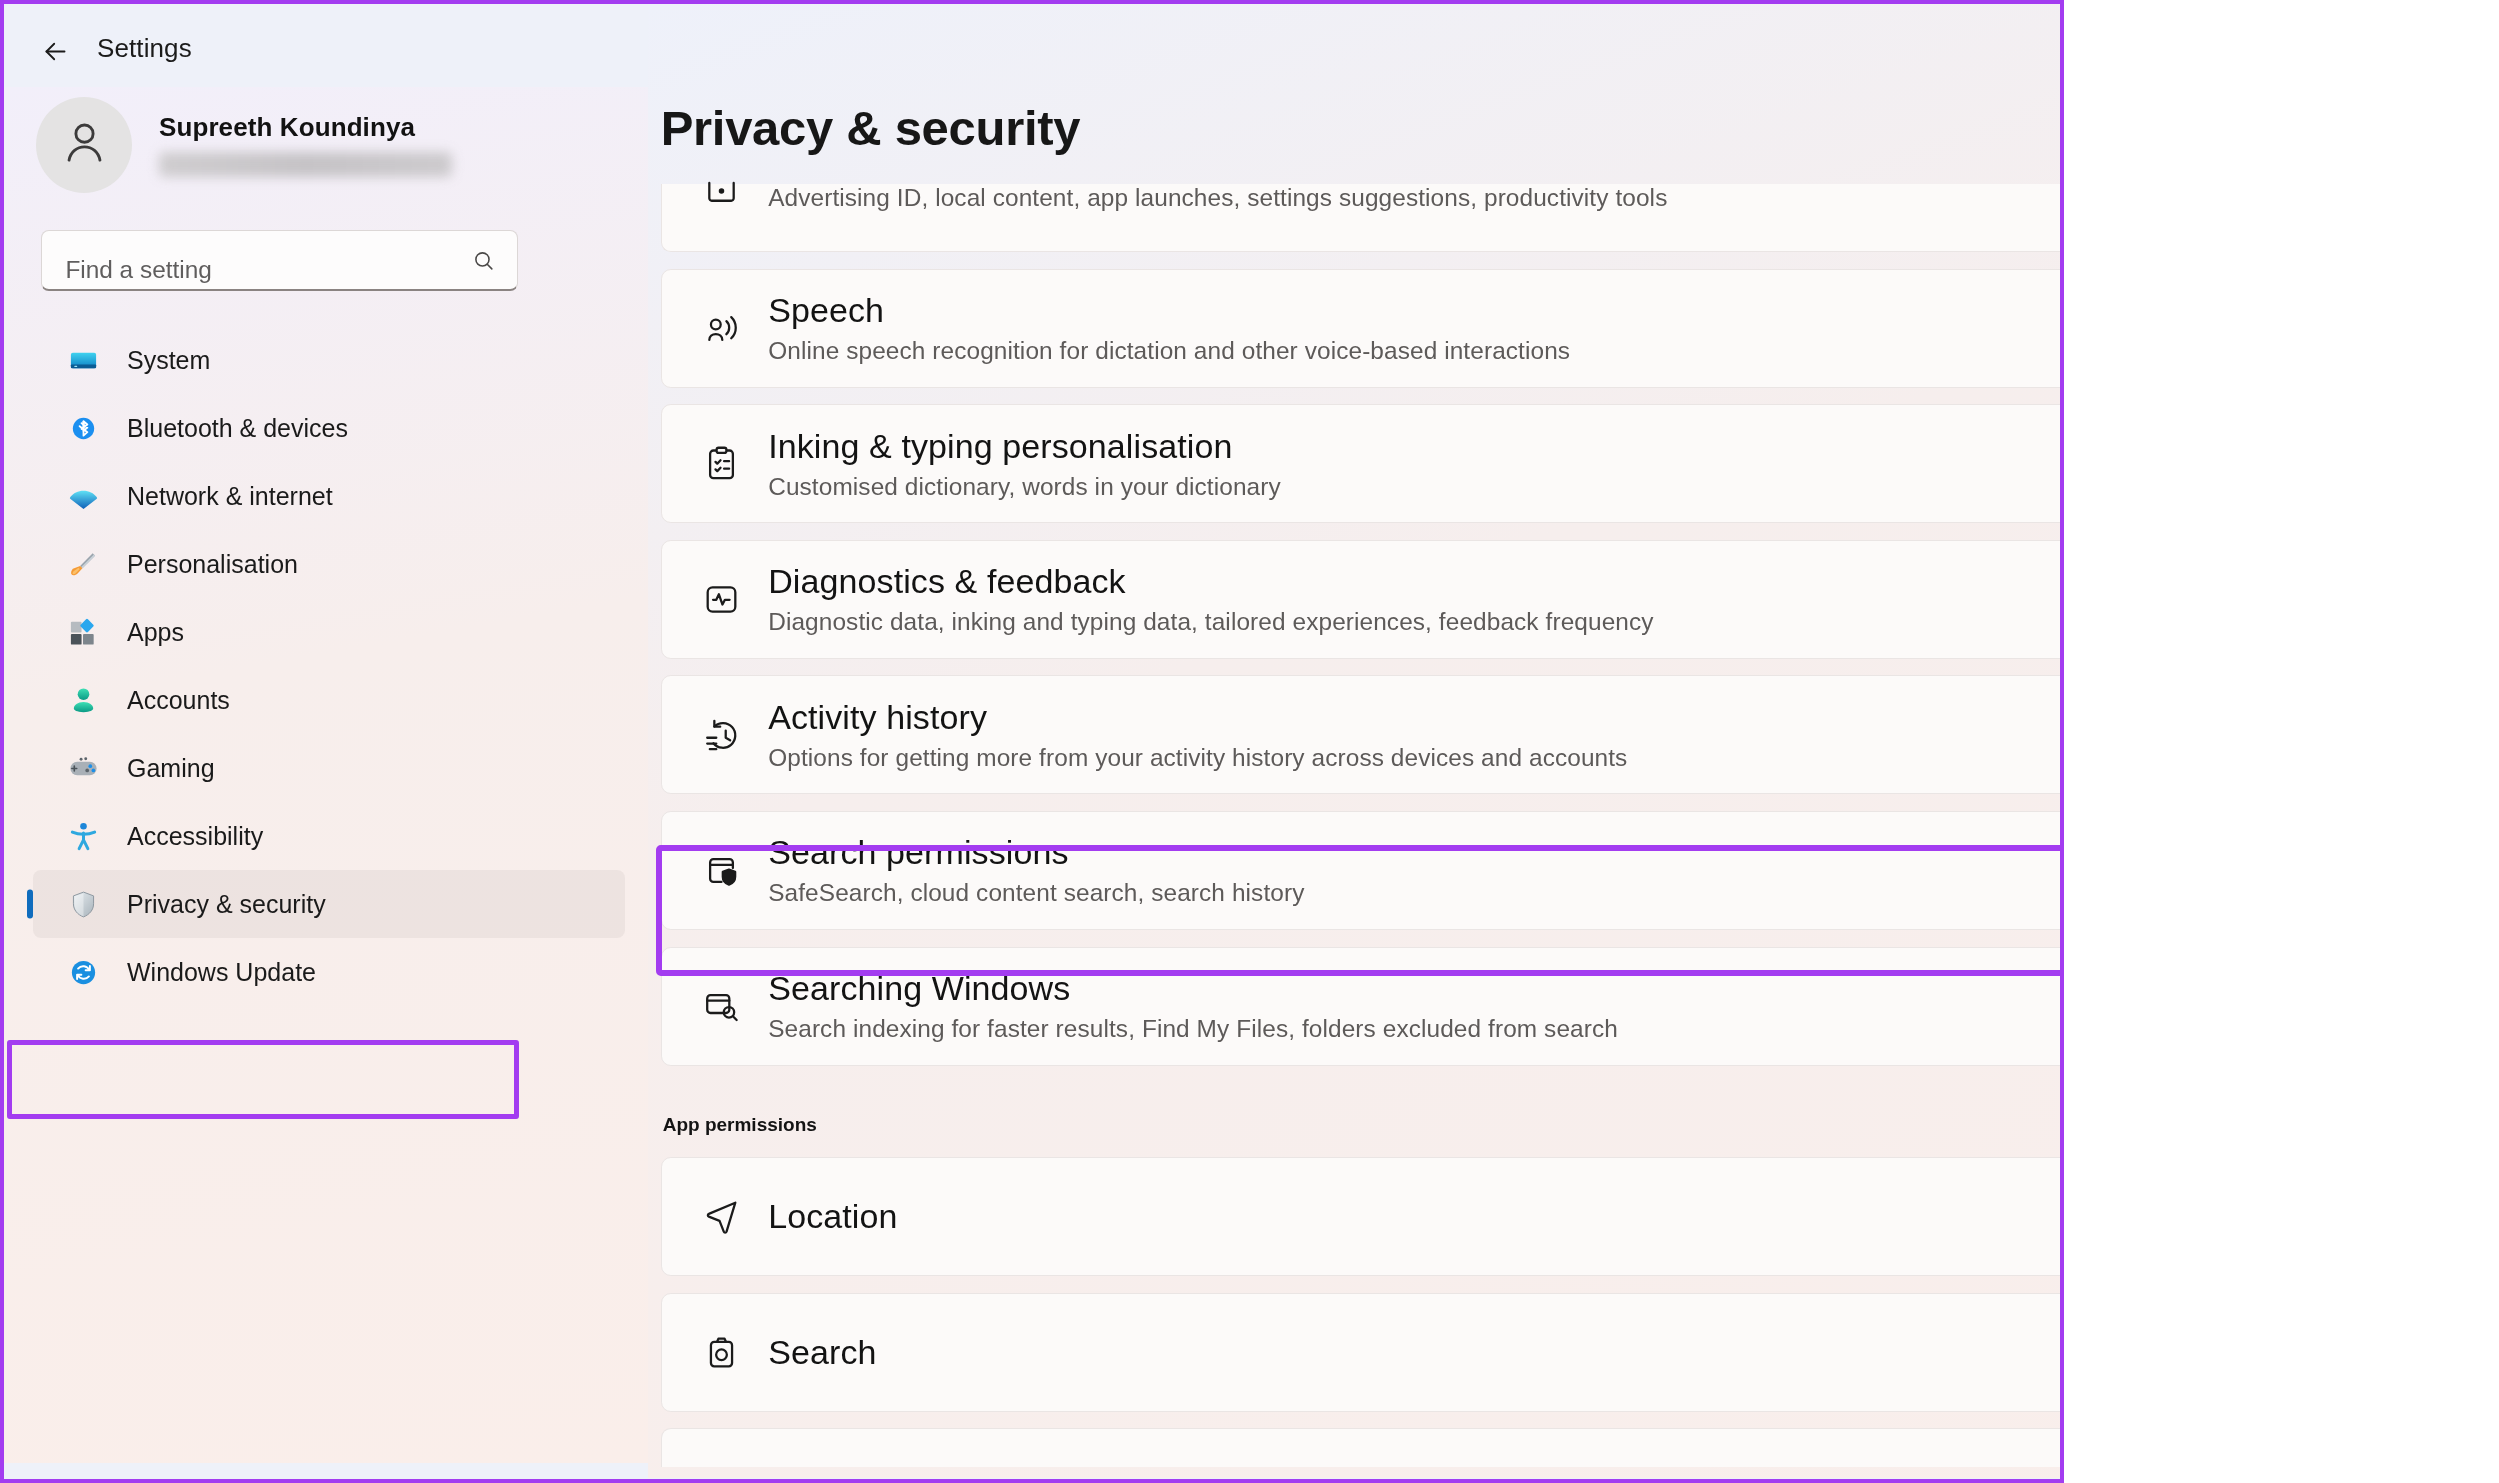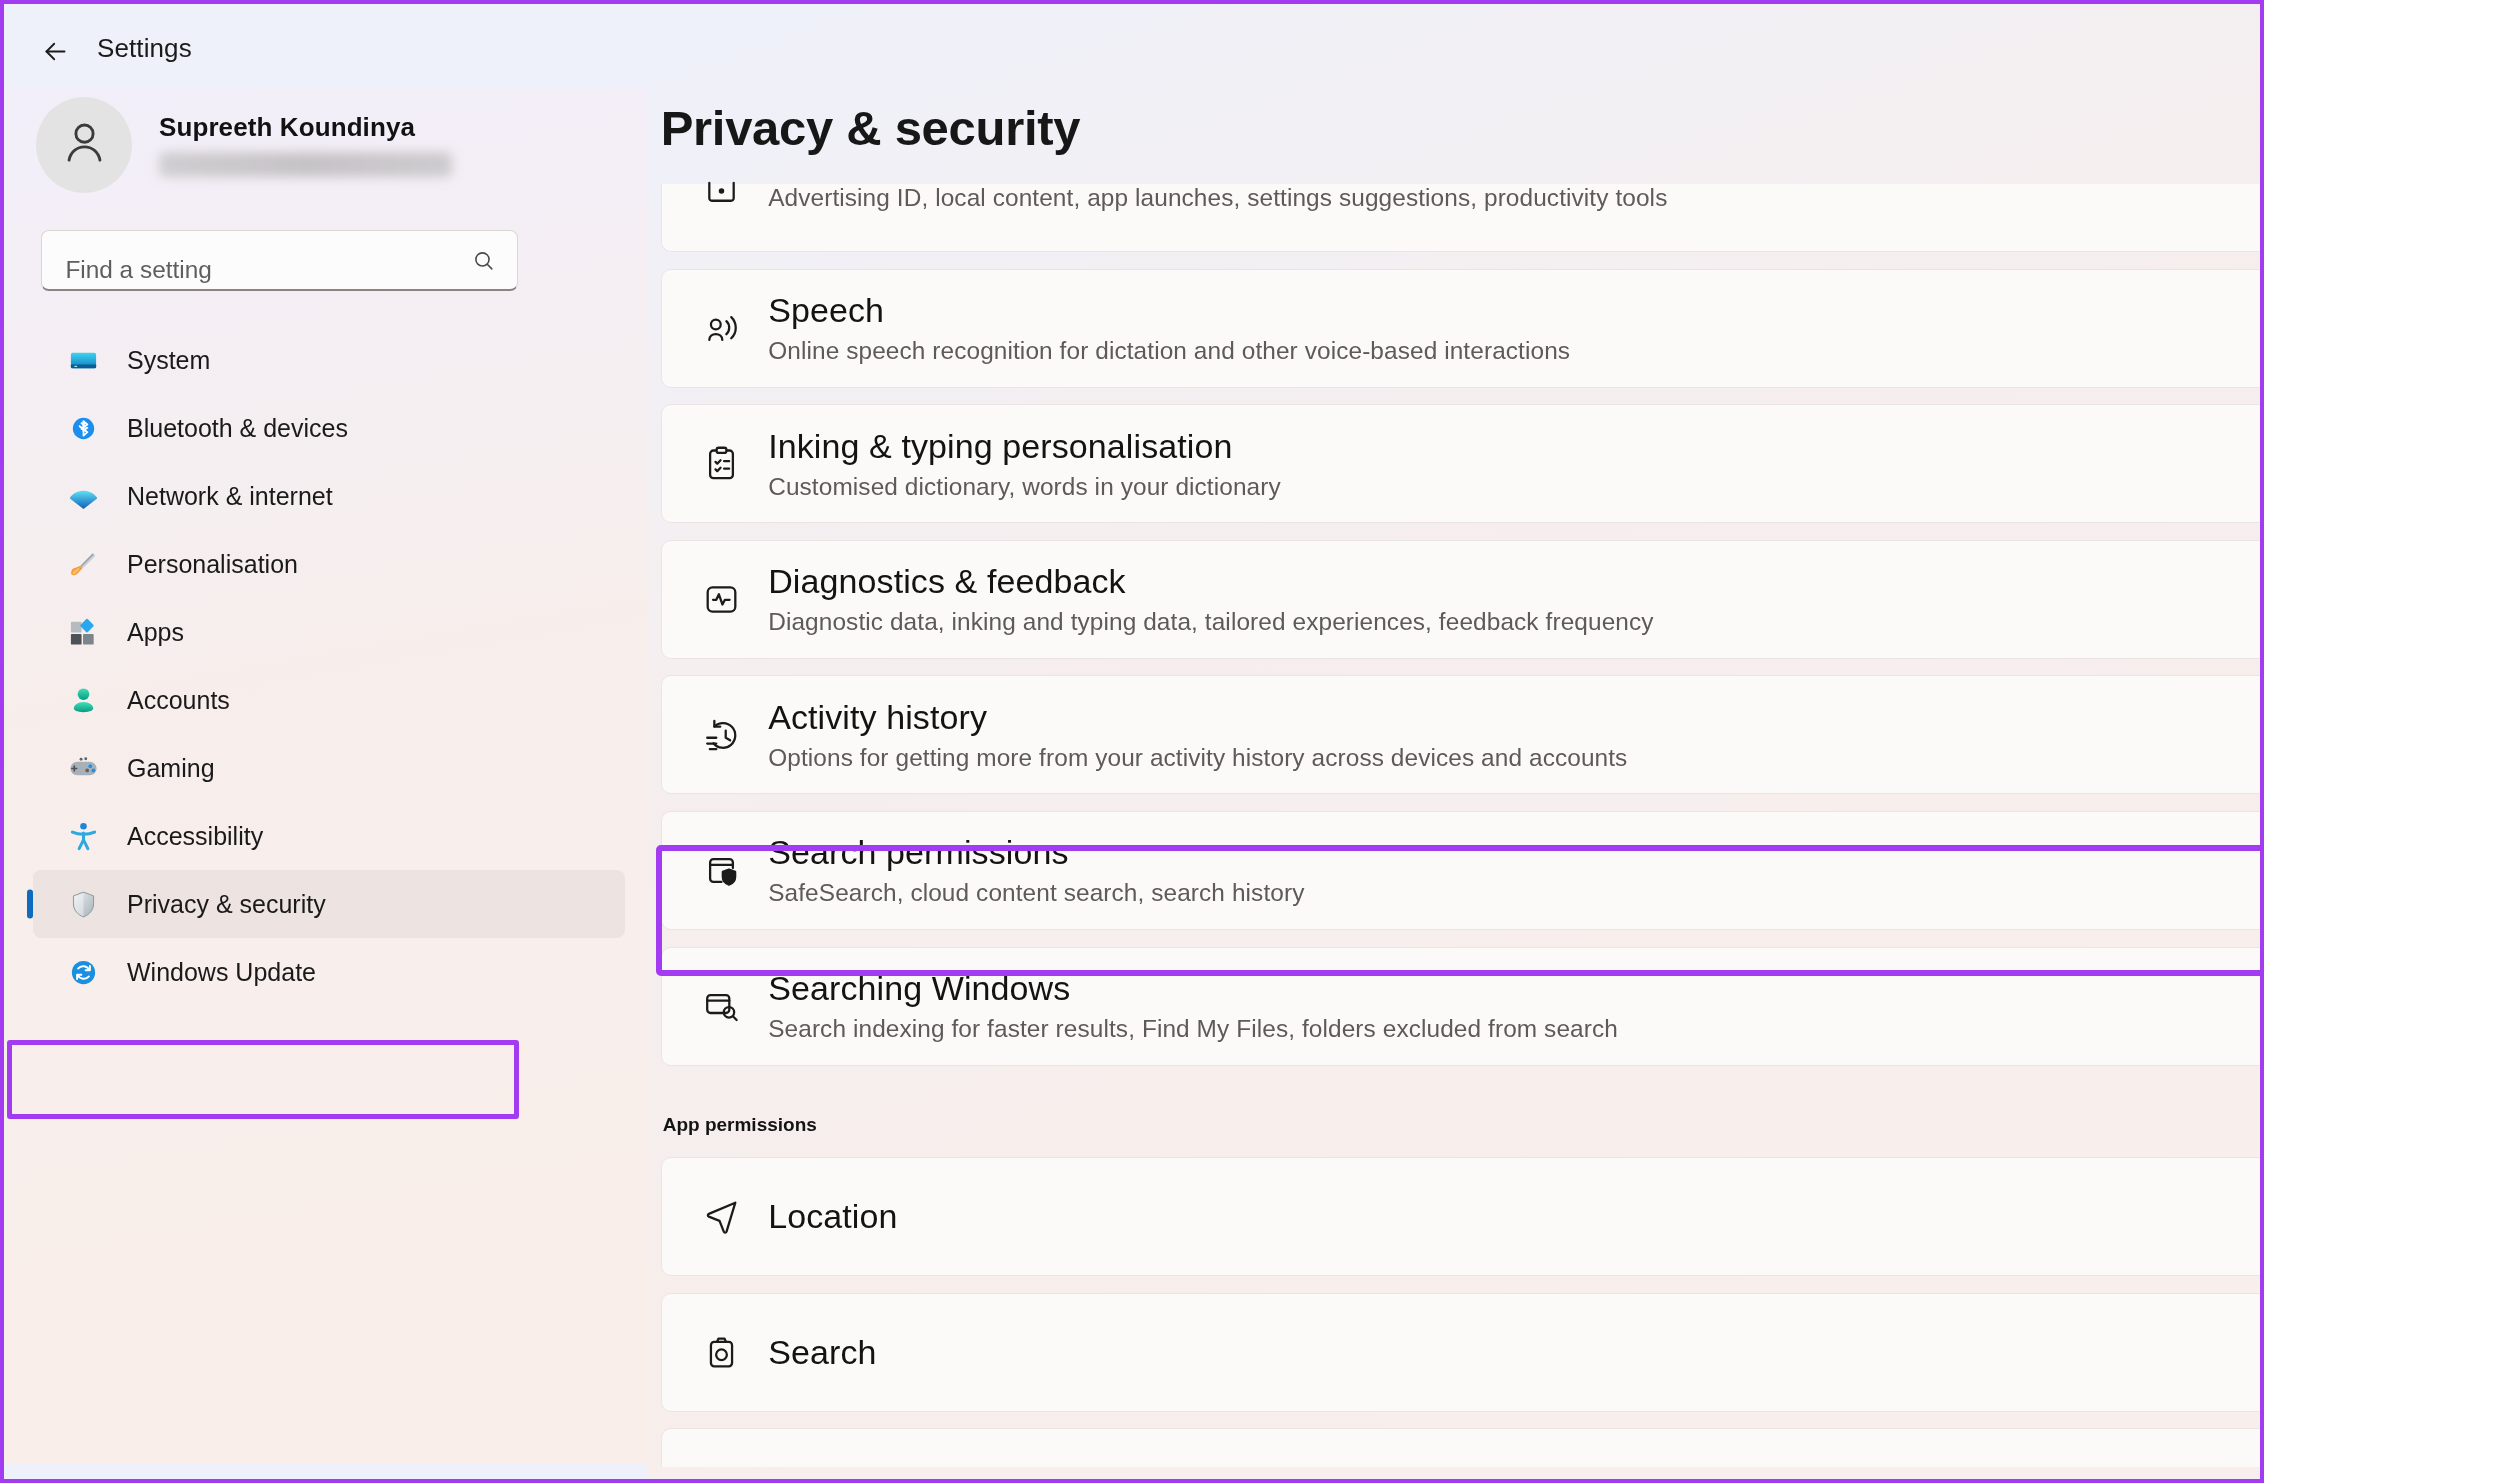--- a/index.html
+++ b/index.html
@@ -6,21 +6,21 @@
 
   html, body {
     width: 2500px;
     height: 1483px;
     overflow: hidden;
     font-family: "Liberation Sans", sans-serif;
   }
 
   #app {
     position: relative;
-    width: 2264px;
+    width: 2064px;
     height: 1483px;
     background: #eef1f9;
     border: 4.9px solid #a33cf0;
     overflow: hidden;
   }
 
   
   #titlebar {
     position: absolute;
     left: 0; top: 0;

